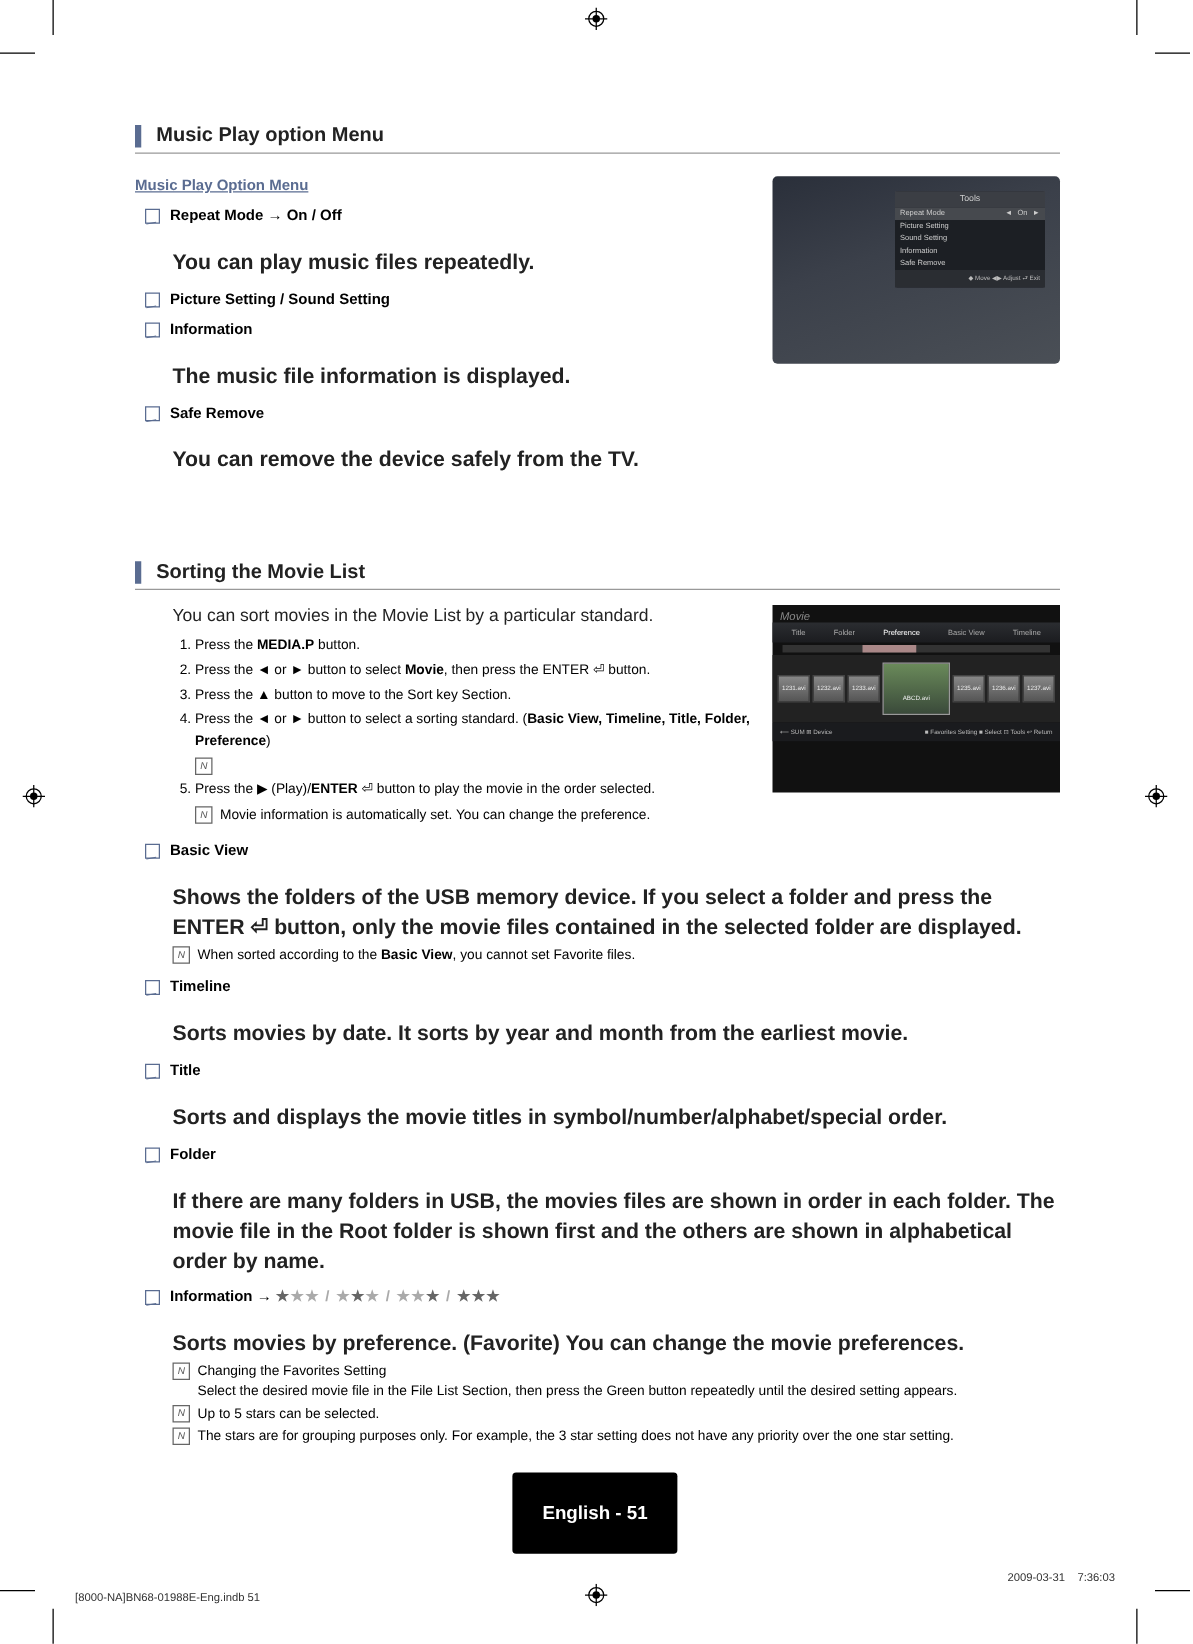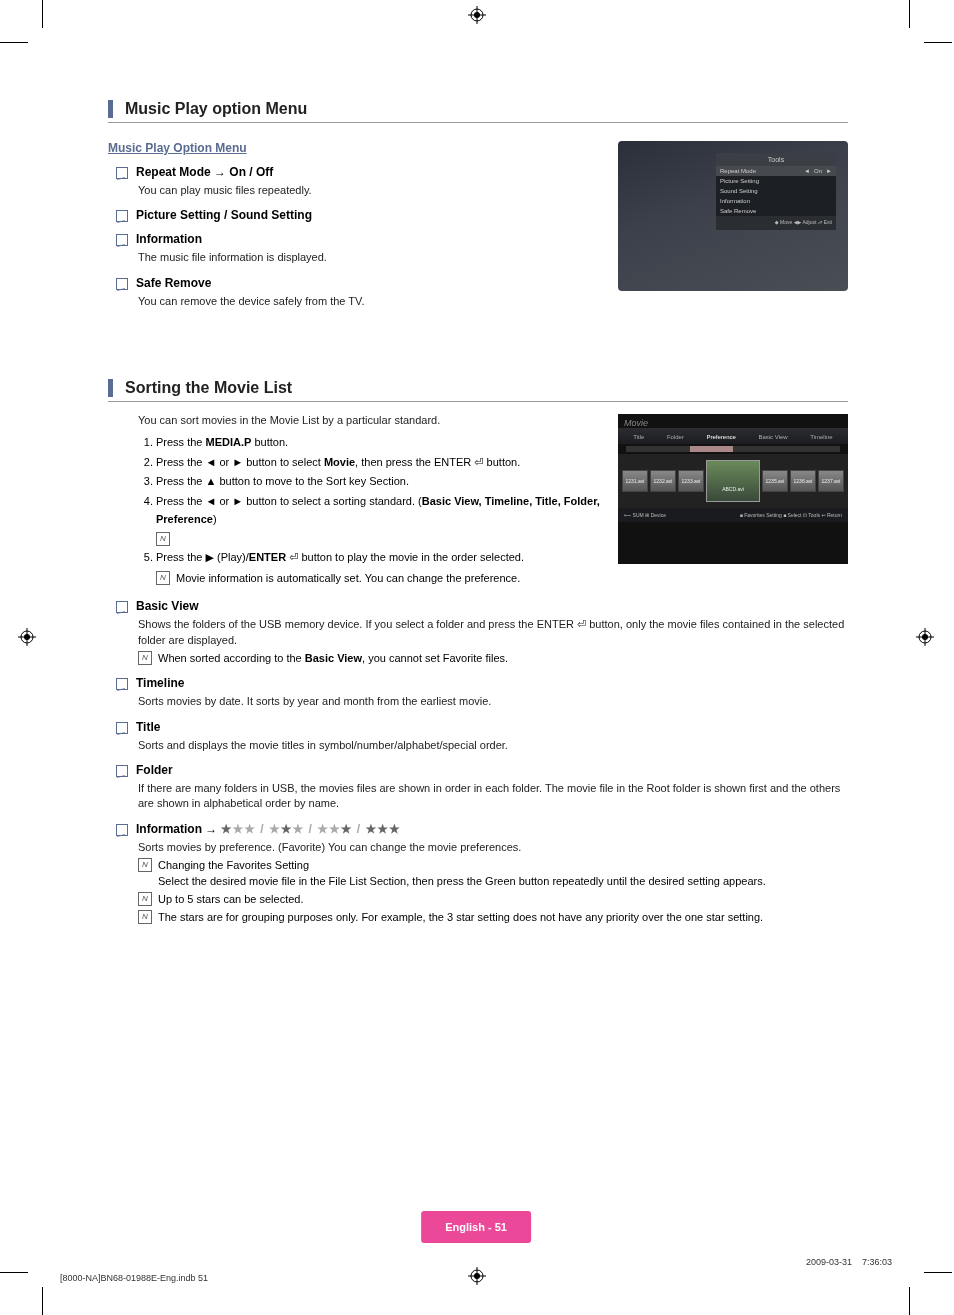--- a/index.html
+++ b/index.html
@@ -75,27 +75,28 @@
     bottom: -1px;
     width: 8px;
     height: 1px;
     background: #5a6c91;
     transform: rotate(-10deg);
   }
   .item-title {
     font-weight: bold;
   }
   .item-body {
-    font-size: 11px;
-    margin: 4px 0 0 30px;
+    font-size: 17px;
+    margin: 19px 0 0 30px;
     color: #222;
     line-height: 1.4;
+    font-weight: bold;
   }
   .intro-text {
-    font-size: 11px;
+    font-size: 14px;
     margin: 8px 0 8px 30px;
     color: #222;
   }
   ol.steps {
     font-size: 11px;
     margin: 4px 0 0 30px;
     padding-left: 18px;
     line-height: 1.6;
   }
   ol.steps li {
@@ -214,25 +215,25 @@
     background: #1a1b1e;
     display: flex;
     justify-content: space-between;
     color: #bbb;
   }
   .page-footer-badge {
     position: absolute;
     left: 50%;
     transform: translateX(-50%);
     bottom: 72px;
-    background: #ec4899;
+    background: #000000;
     color: #fff;
-    font-size: 11px;
+    font-size: 15px;
     font-weight: bold;
-    padding: 10px 24px;
+    padding: 24px 24px;
     border-radius: 3px;
   }
   .footer-left {
     position: absolute;
     left: 60px;
     bottom: 32px;
     font-size: 9px;
     color: #333;
   }
   .footer-right {

